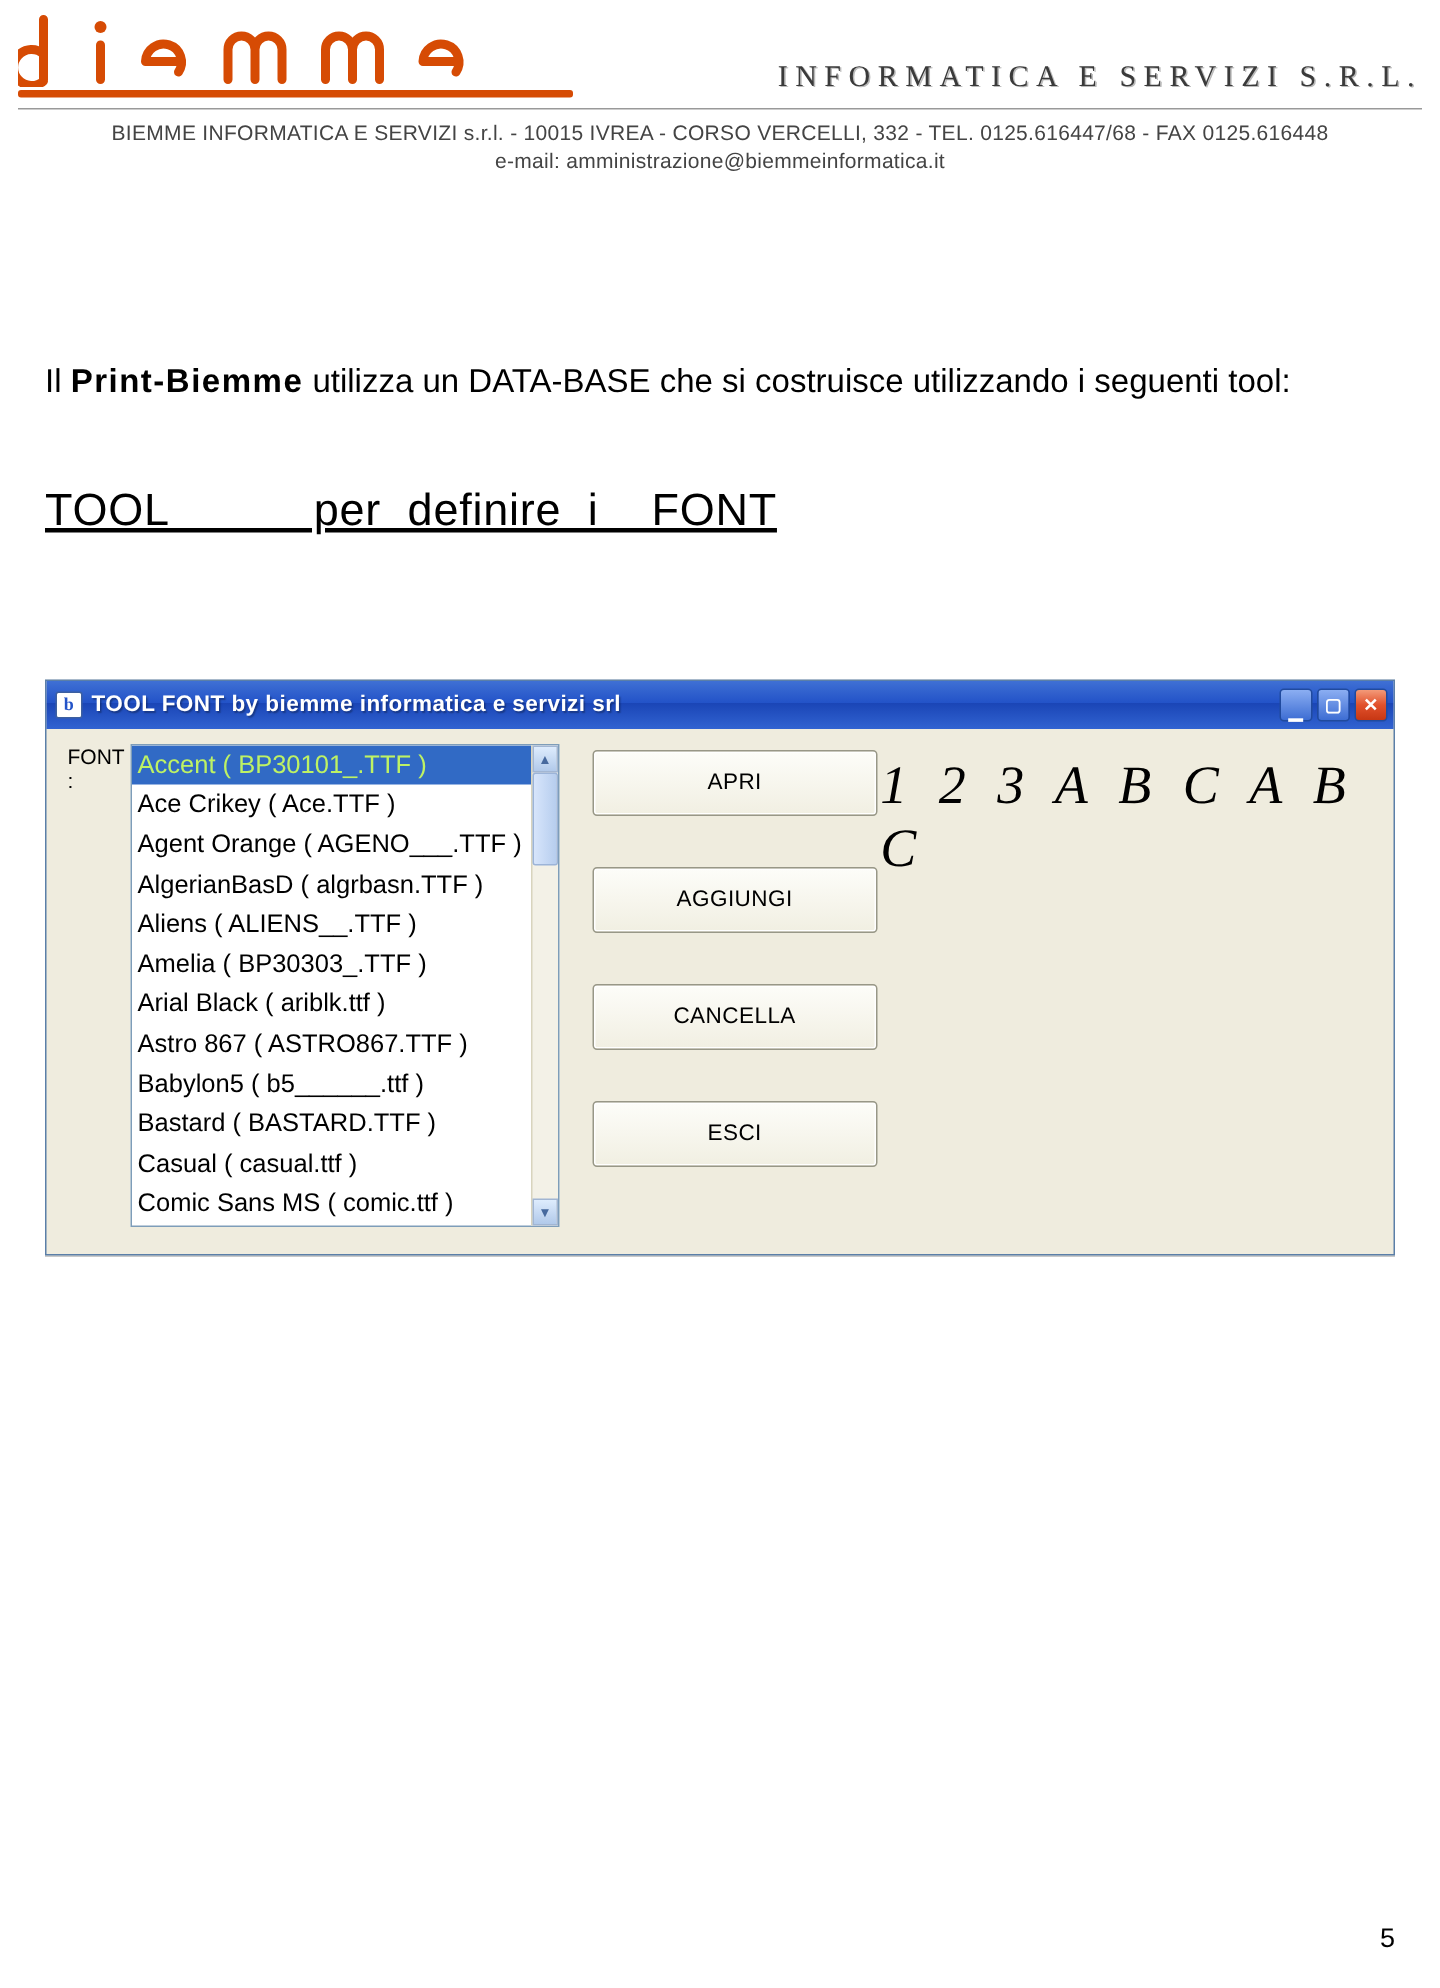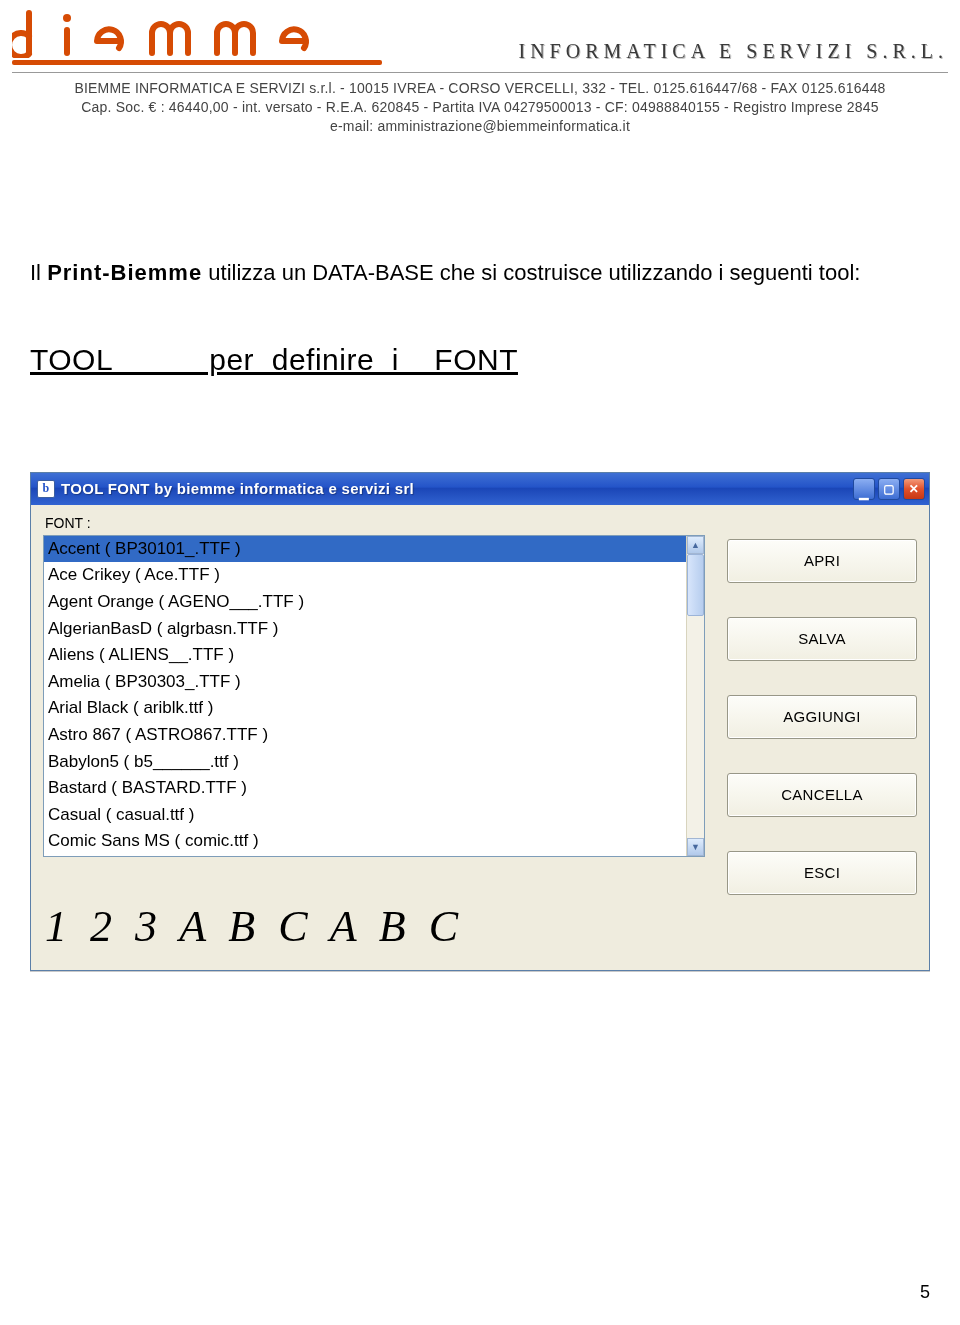--- a/index.html
+++ b/index.html
@@ -130,21 +130,20 @@
   }
   .win-close {
     background: linear-gradient(to bottom, #f39a79, #e1512c 50%, #c73714);
     color: #fff;
   }
   .win-min span { position: relative; top: 4px; }
 
   .window-body {
     padding: 10px 12px 18px 12px;
     display: flex;
-    flex-direction: column;
   }
   .font-label {
     font-size: 14px;
     margin: 0 0 4px 2px;
   }
   .content-row {
     display: flex;
     gap: 22px;
   }
   .listbox-wrap {
@@ -162,21 +161,21 @@
     overflow: hidden;
   }
   .listbox li {
     padding: 2px 6px 2px 4px;
     font-size: 17px;
     line-height: 1.33;
     white-space: nowrap;
   }
   .listbox li.selected {
     background: #316ac5;
-    color: #000000;
+    color: #bef264;
   }
   .listbox-scroll {
     width: 18px;
     background: #f3f1e7;
     border-left: 1px solid #d8d4be;
     display: flex;
     flex-direction: column;
   }
   .sb-btn {
     height: 18px;
@@ -209,21 +208,21 @@
     font-size: 15px;
     font-family: Tahoma, Arial, sans-serif;
     letter-spacing: 0.3px;
     display: flex; align-items: center; justify-content: center;
     cursor: default;
     box-shadow: inset 0 0 0 1px #fff;
   }
 
   .sample-text {
     margin-top: 6px;
-    font-size: 44px;
+    font-size: 36px;
     font-style: italic;
     font-family: "Comic Sans MS", cursive, "Brush Script MT";
     letter-spacing: 6px;
     padding-left: 2px;
     font-weight: 500;
   }
 
   
   .page-num {
     position: absolute;
@@ -257,21 +256,20 @@
           </g>
         </svg>
       </div>
       <div class="logo-underline"></div>
     </div>
     <div class="company-right">INFORMATICA E SERVIZI S.R.L.</div>
   </div>
   <div class="header-rule"></div>
   <div class="header-lines">
     <div>BIEMME INFORMATICA E SERVIZI s.r.l. - 10015 IVREA - CORSO VERCELLI, 332 - TEL. 0125.616447/68 - FAX 0125.616448</div>
-    <div>Cap. Soc. € : 46440,00 -  int. versato - R.E.A. 620845 - Partita IVA 04279500013 - CF: 04988840155 - Registro Imprese 2845</div>
     <div>e-mail: amministrazione@biemmeinformatica.it</div>
   </div>
 </div>
 
 <div class="body-text">
   <p>
     <span>Il </span><span class="print-biemme">Print-Biemme</span><span> utilizza un DATA-BASE che si costruisce  utilizzando i seguenti tool:</span>
   </p>
   <p class="heading-tool"><span class="seg">TOOL           per  definire  i    FONT</span></p>
 </div>
@@ -317,21 +315,20 @@
           <div class="sb-btn">▲</div>
           <div class="sb-track">
             <div class="sb-thumb"></div>
           </div>
           <div class="sb-btn">▼</div>
         </div>
       </div>
 
       <div class="btn-column">
         <div class="app-btn">APRI</div>
-        <div class="app-btn">SALVA</div>
         <div class="app-btn">AGGIUNGI</div>
         <div class="app-btn">CANCELLA</div>
         <div class="app-btn">ESCI</div>
       </div>
     </div>
 
     <div class="sample-text">1 2 3 A B C A B C</div>
   </div>
 </div>
 

